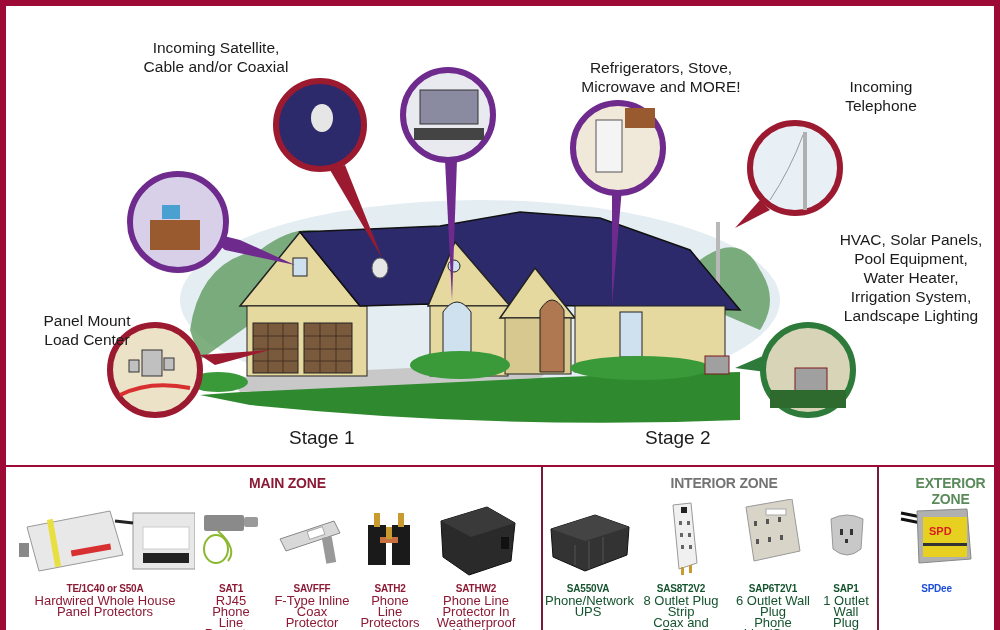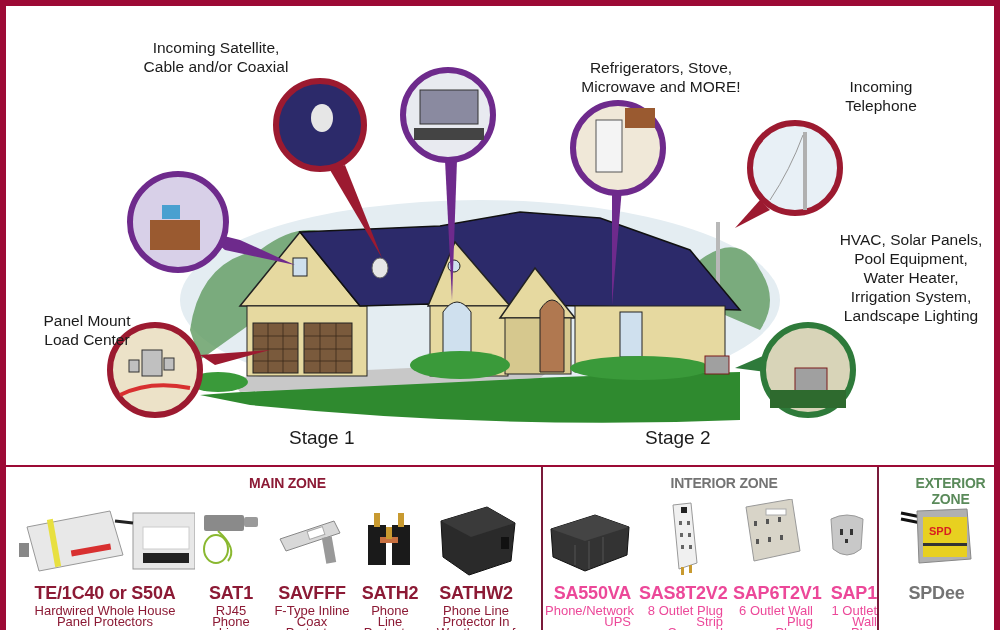--- a/index.html
+++ b/index.html
@@ -35,25 +35,25 @@
   .zone-title {
     position: absolute; top: 8px; left: 0; right: 0; text-align: center;
     font-size: 14px; font-weight: bold; letter-spacing: -0.2px; padding-left: 28px;
   }
   .main .zone-title { color: #8c1a35; }
   .interior .zone-title { color: #737373; }
   .exterior .zone-title { color: #5a8a5a; }
 
   .product { position: absolute; top: 32px; text-align: center; }
   .product .pic { position: relative; height: 80px; margin: 0 auto; }
-  .product .code { font-size: 18px; font-weight: bold; margin-top: 4px; letter-spacing: -0.2px; }
+  .product .code { font-size: 10px; font-weight: bold; margin-top: 4px; letter-spacing: -0.2px; }
   .product .desc { font-size: 13px; line-height: 11px; white-space: pre-line; margin-top: 1px; }
   .main .code, .main .desc { color: #8c1a35; }
-  .interior .code, .interior .desc { color: #ec4899; text-align: right; }
-  .exterior .code, .exterior .desc { color: #737373; }
+  .interior .code, .interior .desc { color: #14532d; }
+  .exterior .code, .exterior .desc { color: #1d4ed8; }
 </style>
 </head>
 <body>
 
 <div class="frame"></div>
 
 <div class="top-area">
   <svg class="scene" width="988" height="459" viewBox="6 6 988 459">
 
     <ellipse cx="480" cy="300" rx="300" ry="100" fill="#e4edf2"></ellipse>
@@ -216,21 +216,21 @@
           <rect x="8" y="26" width="18" height="40" fill="#1a1a1a"></rect>
           <rect x="32" y="26" width="18" height="40" fill="#1a1a1a"></rect>
           <rect x="14" y="14" width="6" height="14" fill="#c89a30"></rect>
           <rect x="38" y="14" width="6" height="14" fill="#c89a30"></rect>
           <rect x="20" y="38" width="18" height="6" fill="#c87040"></rect>
           <rect x="26" y="28" width="6" height="12" fill="#c89a30"></rect>
         </svg>
       </div>
       <div class="code">SATH2</div>
       <div class="desc">Phone Line
-Protector</div>
+Protectors</div>
     </div>
 
     <div class="product" style="left:420px; width:100px;">
       <div class="pic" style="width:90px;">
         <svg width="90" height="80">
           <polygon points="10,22 56,8 84,24 80,62 38,76 12,58" fill="#2a2a2a" stroke="#111"></polygon>
           <polygon points="10,22 56,8 84,24 40,38" fill="#3a3a3a"></polygon>
           <rect x="70" y="38" width="8" height="12" fill="#111"></rect>
         </svg>
       </div>

